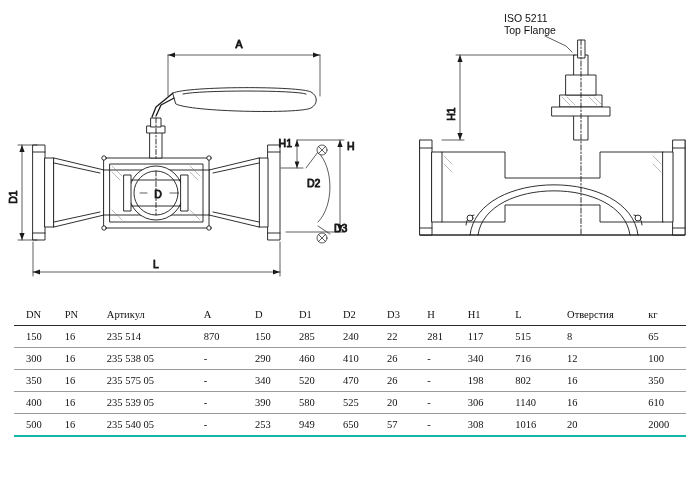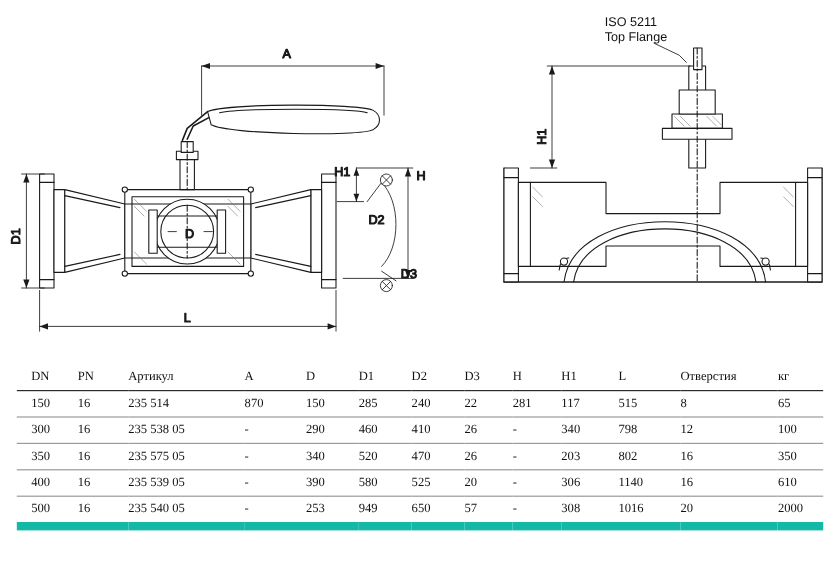--- a/index.html
+++ b/index.html
@@ -44,21 +44,21 @@
     color: #111;
     white-space: nowrap;
   }
   .spec-table td {
     padding: 5px 0;
     border-bottom: 1px solid #9a9a9a;
     color: #111;
     white-space: nowrap;
   }
   .spec-table tr:last-child td {
-    border-bottom: 7px solid #14b8a6;
+    border-bottom: 2px solid #14b8a6;
   }
   .c-dn   { width: 42px; padding-left: 12px !important; }
   .c-pn   { width: 46px; }
   .c-art  { width: 104px; }
   .c-a    { width: 56px; }
   .c-d    { width: 48px; }
   .c-d1   { width: 48px; }
   .c-d2   { width: 48px; }
   .c-d3   { width: 44px; }
   .c-h    { width: 44px; }
@@ -321,35 +321,35 @@
         <td class="c-dn">300</td>
         <td class="c-pn">16</td>
         <td class="c-art">235 538 05</td>
         <td class="c-a">-</td>
         <td class="c-d">290</td>
         <td class="c-d1">460</td>
         <td class="c-d2">410</td>
         <td class="c-d3">26</td>
         <td class="c-h">-</td>
         <td class="c-h1">340</td>
-        <td class="c-l">798</td>
+        <td class="c-l">716</td>
         <td class="c-holes">12</td>
         <td class="c-kg">100</td>
       </tr>
       <tr>
         <td class="c-dn">350</td>
         <td class="c-pn">16</td>
         <td class="c-art">235 575 05</td>
         <td class="c-a">-</td>
         <td class="c-d">340</td>
         <td class="c-d1">520</td>
         <td class="c-d2">470</td>
         <td class="c-d3">26</td>
         <td class="c-h">-</td>
-        <td class="c-h1">203</td>
+        <td class="c-h1">198</td>
         <td class="c-l">802</td>
         <td class="c-holes">16</td>
         <td class="c-kg">350</td>
       </tr>
       <tr>
         <td class="c-dn">400</td>
         <td class="c-pn">16</td>
         <td class="c-art">235 539 05</td>
         <td class="c-a">-</td>
         <td class="c-d">390</td>

